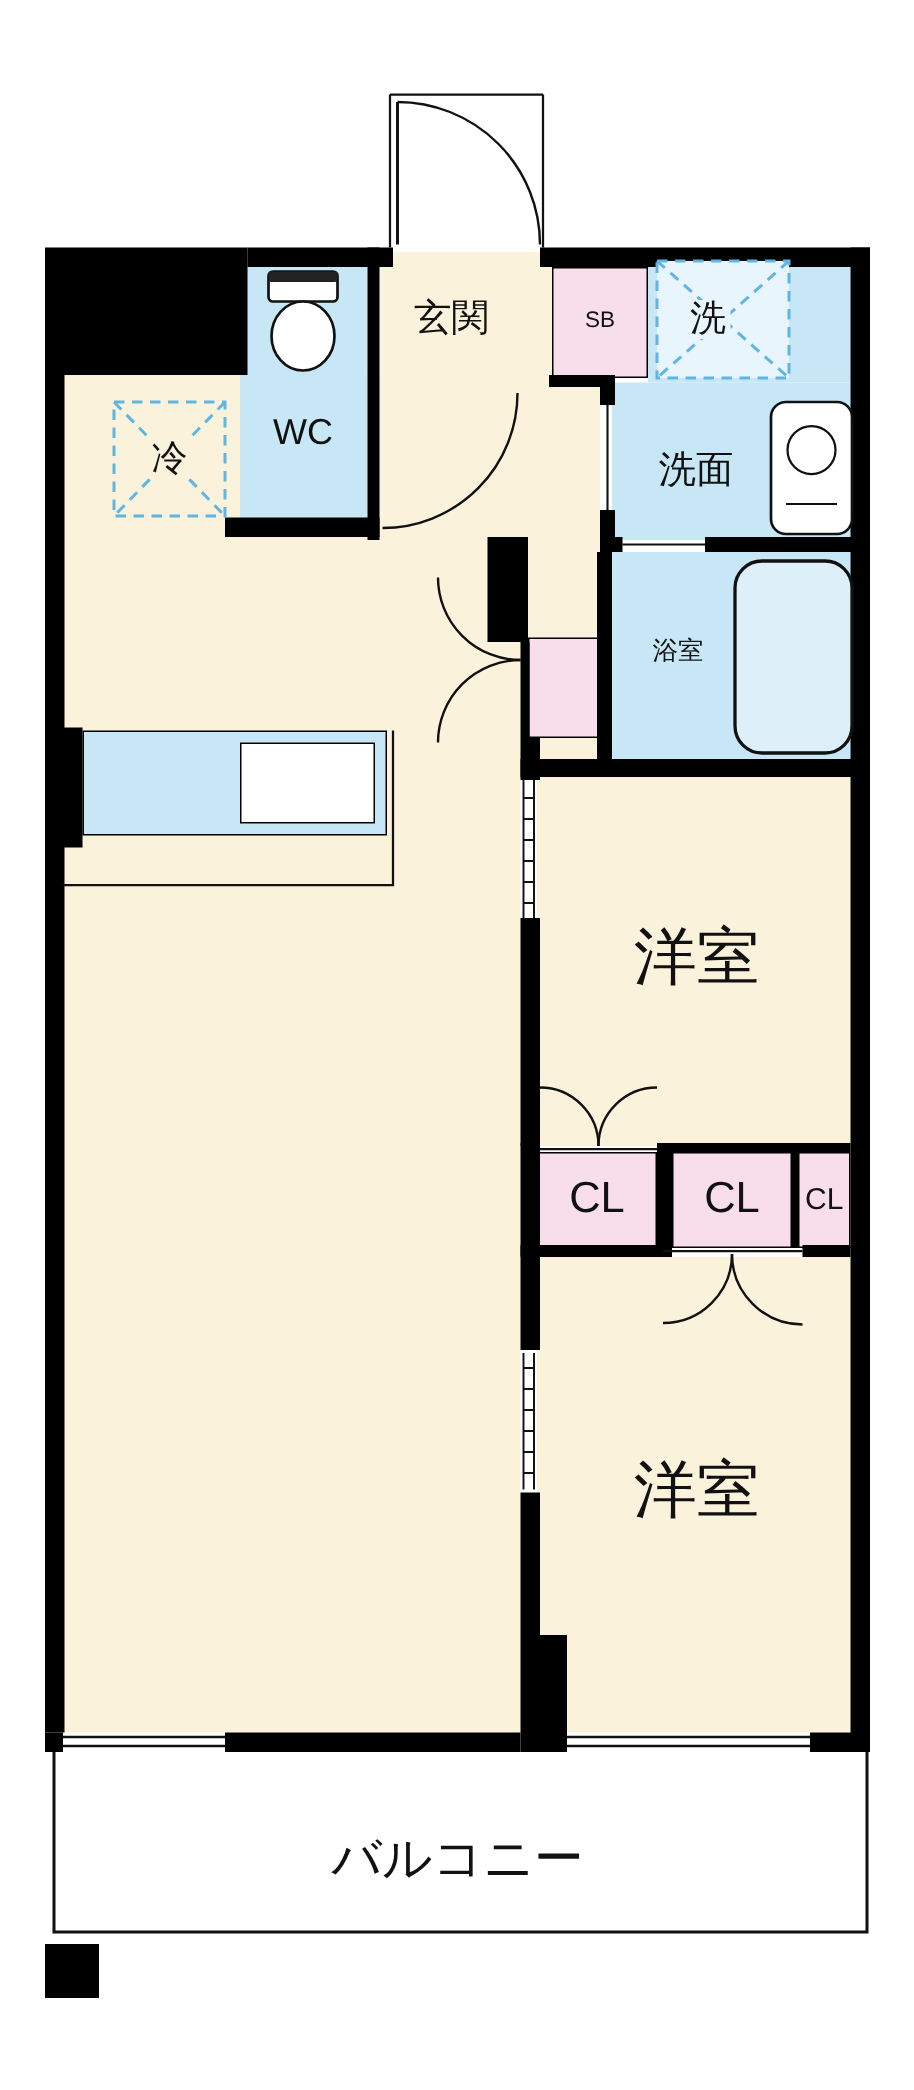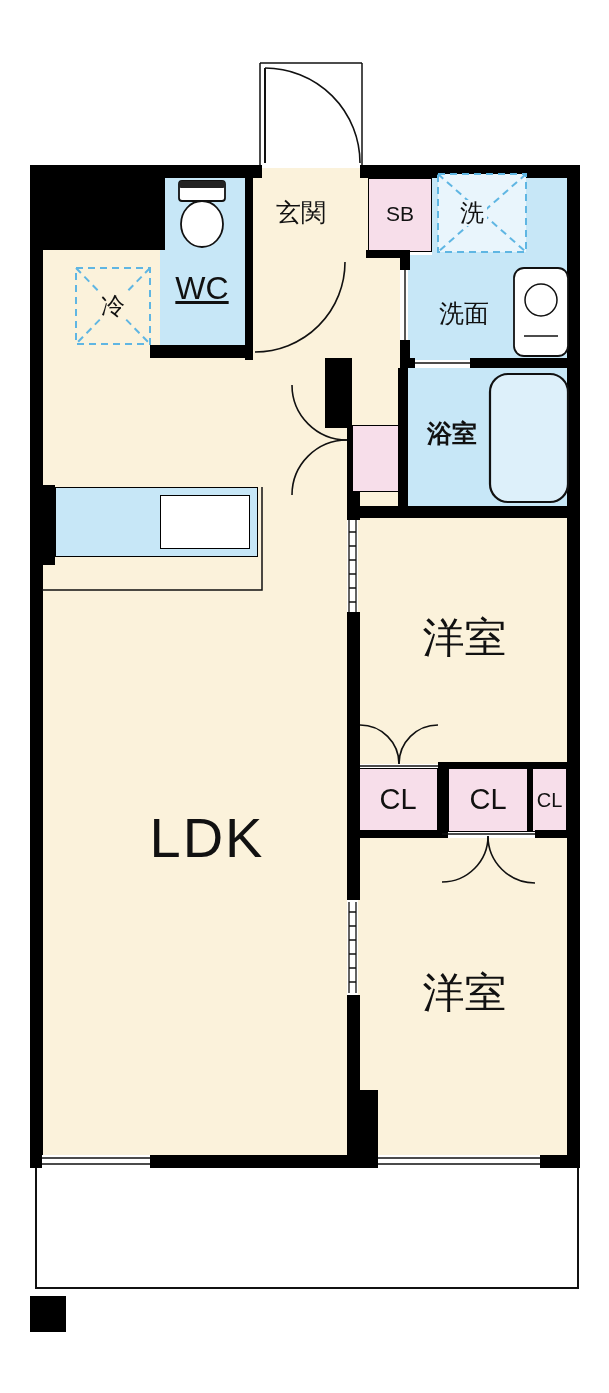--- a/index.html
+++ b/index.html
@@ -154,38 +154,38 @@
     <g>
       <rect x="490" y="374" width="78" height="128" rx="18" fill="#DDF0FA" stroke="#111" stroke-width="2.2"></rect>
     </g>
 
     <g stroke="#111" stroke-width="1.5" fill="none">
       <path d="M 262 487 V 590 H 42"></path>
     </g>
   </svg>
 
   <div class="lbl" style="left:261px;top:198px;width:80px;height:30px;font-size:25px;">玄関</div>
-  <div class="lbl" style="left:368px;top:200px;width:64px;height:28px;font-size:21px;">SB</div>
+  <div class="lbl" style="left:368px;top:200px;width:64px;height:28px;font-size:15px;">SB</div>
   <div class="lbl" style="left:442px;top:198px;width:60px;height:30px;font-size:24px;">
       <span style="background:#E9F5FC;padding:0 3px;">洗</span>
     </div>
-  <div class="lbl" style="left:172px;top:274px;width:60px;height:30px;font-size:32px;text-decoration:underline;">WC</div>
+  <div class="lbl" style="left:172px;top:274px;width:60px;height:30px;font-size:24px;">WC</div>
   <div class="lbl" style="left:83px;top:291px;width:60px;height:30px;font-size:24px;">
       <span style="background:#FBF2DB;padding:0 3px;">冷</span>
     </div>
   <div class="lbl" style="left:424px;top:299px;width:80px;height:30px;font-size:25px;">洗面</div>
-  <div class="lbl" style="left:412px;top:419px;width:80px;height:30px;font-size:25px;font-weight:bold;">浴室</div>
-  <div class="lbl" style="left:107px;top:795px;width:200px;height:85px;font-size:56px;letter-spacing:2px;">LDK</div>
+  <div class="lbl" style="left:412px;top:419px;width:80px;height:30px;font-size:17px;">浴室</div>
 
   <div class="lbl2" style="left:362px;top:570px;width:205px;height:135px;font-size:42px;">
     <span>洋室</span>
   </div>
 
   <div class="lbl" style="left:358px;top:783px;width:80px;height:34px;font-size:29px;">CL</div>
   <div class="lbl" style="left:448px;top:783px;width:80px;height:34px;font-size:29px;">CL</div>
   <div class="lbl" style="left:532px;top:786px;width:35px;height:28px;font-size:20px;">CL</div>
 
   <div class="lbl2" style="left:362px;top:925px;width:205px;height:135px;font-size:42px;">
     <span>洋室</span>
   </div>
 
+  <div class="lbl" style="left:160px;top:1215px;width:290px;height:48px;font-size:33px;">バルコニー</div>
 
 </div>
 
 </body></html>

